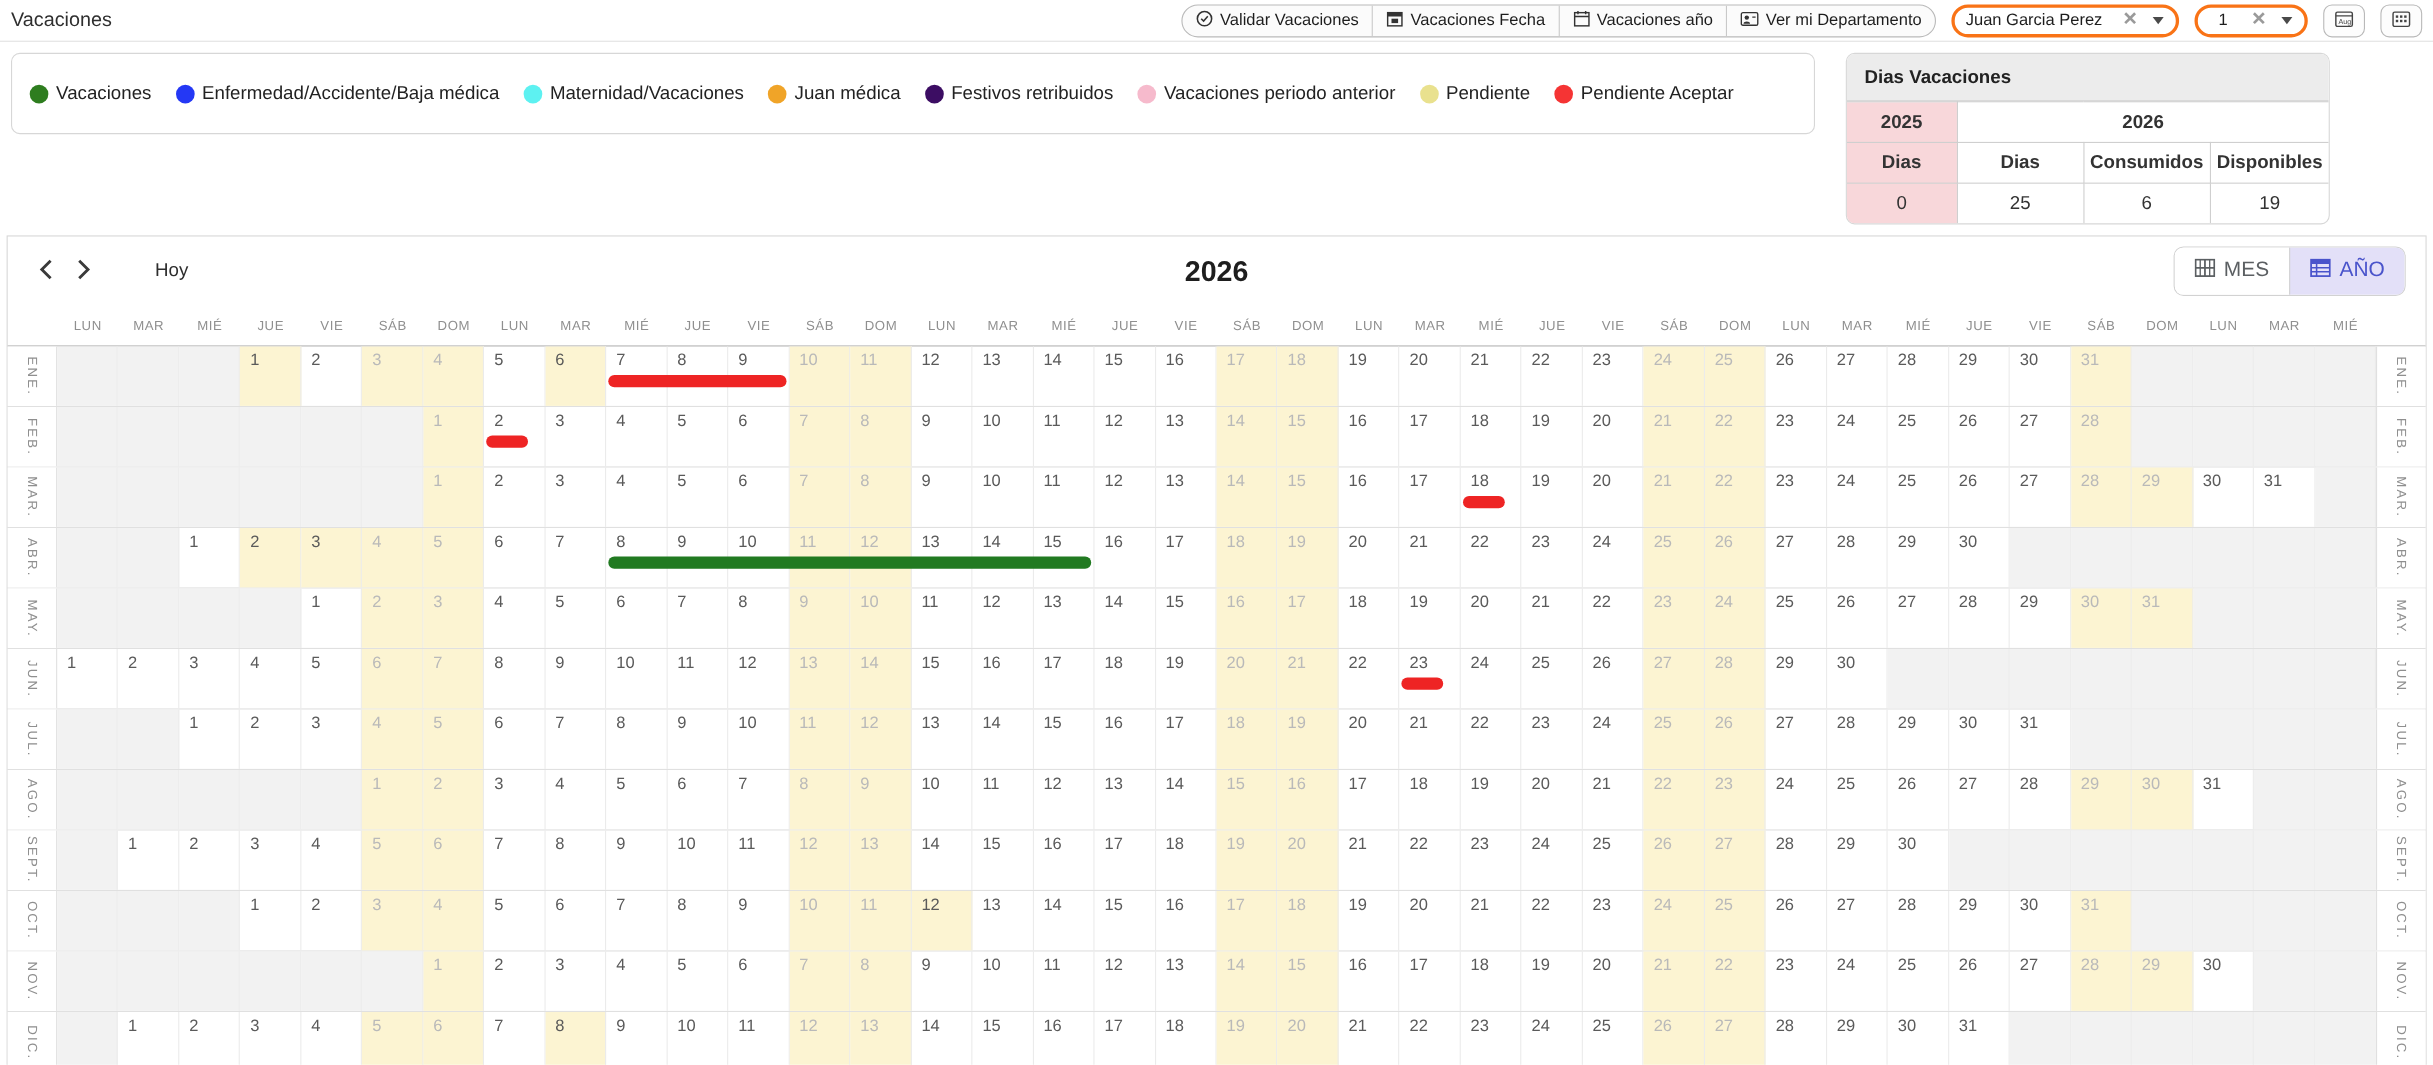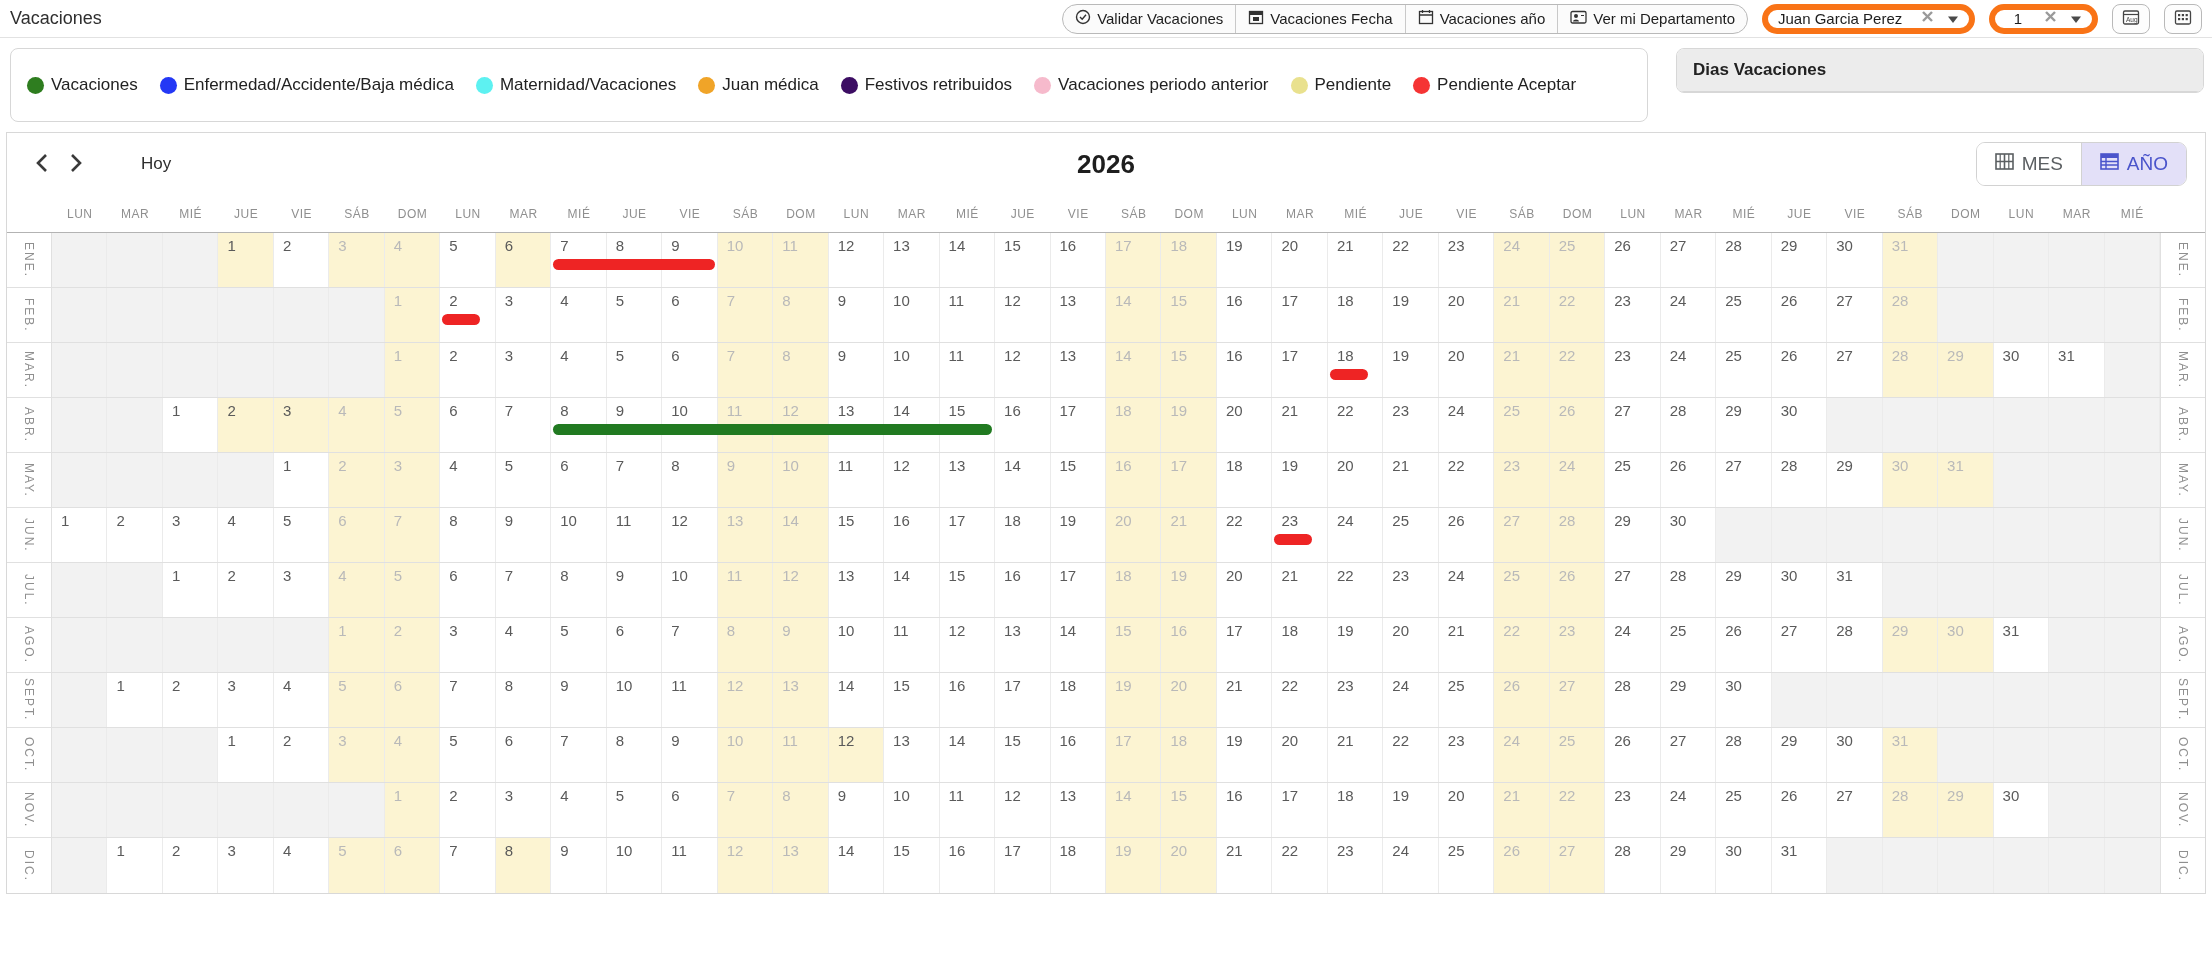--- a/index.html
+++ b/index.html
@@ -12,41 +12,41 @@
   .page-title { font-size: 18px; color: #2f2f2f; }
   .topbar-right { margin-left: auto; display: flex; align-items: center; gap: 14px; }
   .btn-group { display: flex; border: 1px solid #b9b9b9; border-radius: 15px;
     background: #fbfbfb; overflow: hidden; height: 30px; }
   .tb-btn { display: flex; align-items: center; gap: 6px; padding: 0 12px;
     font-size: 15px; color: #1d1d1d; background: transparent; border: none;
     border-right: 1px solid #c9c9c9; cursor: pointer; white-space: nowrap; }
   .tb-btn:last-child { border-right: none; }
   .tb-btn svg { flex: 0 0 auto; }
   .select-box { display: flex; align-items: center; height: 30px;
-    border: 6px solid #f97316; border-radius: 15px; background: #fff;
+    border: 3px solid #f97316; border-radius: 15px; background: #fff;
     padding: 0 10px; gap: 12px; }
   .select-box .val { font-size: 15px; color: #1d1d1d; white-space: nowrap; }
   .sel-emp .val { width: 130px; }
   .sel-num .val { width: 26px; text-align: center; }
   .icon-btn { width: 38px; height: 30px; border: 1px solid #b9b9b9; border-radius: 8px;
     background: #fdfdfd; display: flex; align-items: center; justify-content: center;
     cursor: pointer; }
 
   
   .panels { display: flex; align-items: flex-start; padding: 10px 8px 0 10px; gap: 28px; }
   .panel { border: 1px solid #d7d7d7; border-radius: 8px; overflow: hidden; background: #fff; }
   .panel-head { background: #ececec; border-bottom: 1px solid #d7d7d7;
     font-weight: bold; font-size: 17px; color: #222; padding: 11px 16px; }
   .legend-panel { flex: 1 1 auto; max-width: 1640px; }
   .legend-body { display: flex; align-items: center; gap: 22px; padding: 26px 16px; }
   .legend-item { display: flex; align-items: center; gap: 7px; font-size: 17px; color: #222;
     white-space: nowrap; }
   .legend-dot { width: 17px; height: 17px; border-radius: 50%; flex: 0 0 auto; }
 
-  .summary-panel { width: 528px; flex: 0 0 auto; }
+  .summary-panel { width: 440px; flex: 0 0 auto; }
   .summary-table { width: 100%; border-collapse: collapse; font-size: 17px; }
   .summary-table td { border: 1px solid #cfcfcf; text-align: center; padding: 8px 4px; }
   .summary-table tr td:first-child { border-left: none; }
   .summary-table tr td:last-child { border-right: none; }
   .summary-table tr:last-child td { border-bottom: none; }
   .col-prev { background: #f8d7da; width: 100px; }
   .bold { font-weight: bold; }
 
   
   .calendar { margin: 10px 6px 0 6px; border: 1px solid #d8d8d8; background: #fff; }
@@ -219,20 +219,40 @@
         </span>
         <span class="legend-item">
           <span class="legend-dot" style="background:#f53434"></span>
           <span>Pendiente Aceptar</span>
         </span>
       </div>
   </div>
 
   <div class="panel summary-panel">
     <div class="panel-head">Dias Vacaciones</div>
+    <table class="summary-table">
+      <tbody>
+          <tr>
+        <td class="col-prev bold">2025</td>
+        <td class="bold" colspan="3">2026</td>
+      </tr>
+      <tr>
+        <td class="col-prev bold">Dias</td>
+        <td class="bold" style="width:115px">Dias</td>
+        <td class="bold">Consumidos</td>
+        <td class="bold">Disponibles</td>
+      </tr>
+      <tr>
+        <td class="col-prev">0</td>
+        <td>25</td>
+        <td>6</td>
+        <td>19</td>
+      </tr>
+    </tbody>
+      </table>
   </div>
 </div>
 
 <div class="calendar">
   <div class="cal-toolbar">
     <button class="nav-btn">
       <span>
         <svg width="14" height="20" viewBox="0 0 14 20">
             <polyline points="11,2 3,10 11,18" fill="none" stroke="#3a3a3a" stroke-width="2.6"></polyline>
           </svg>

